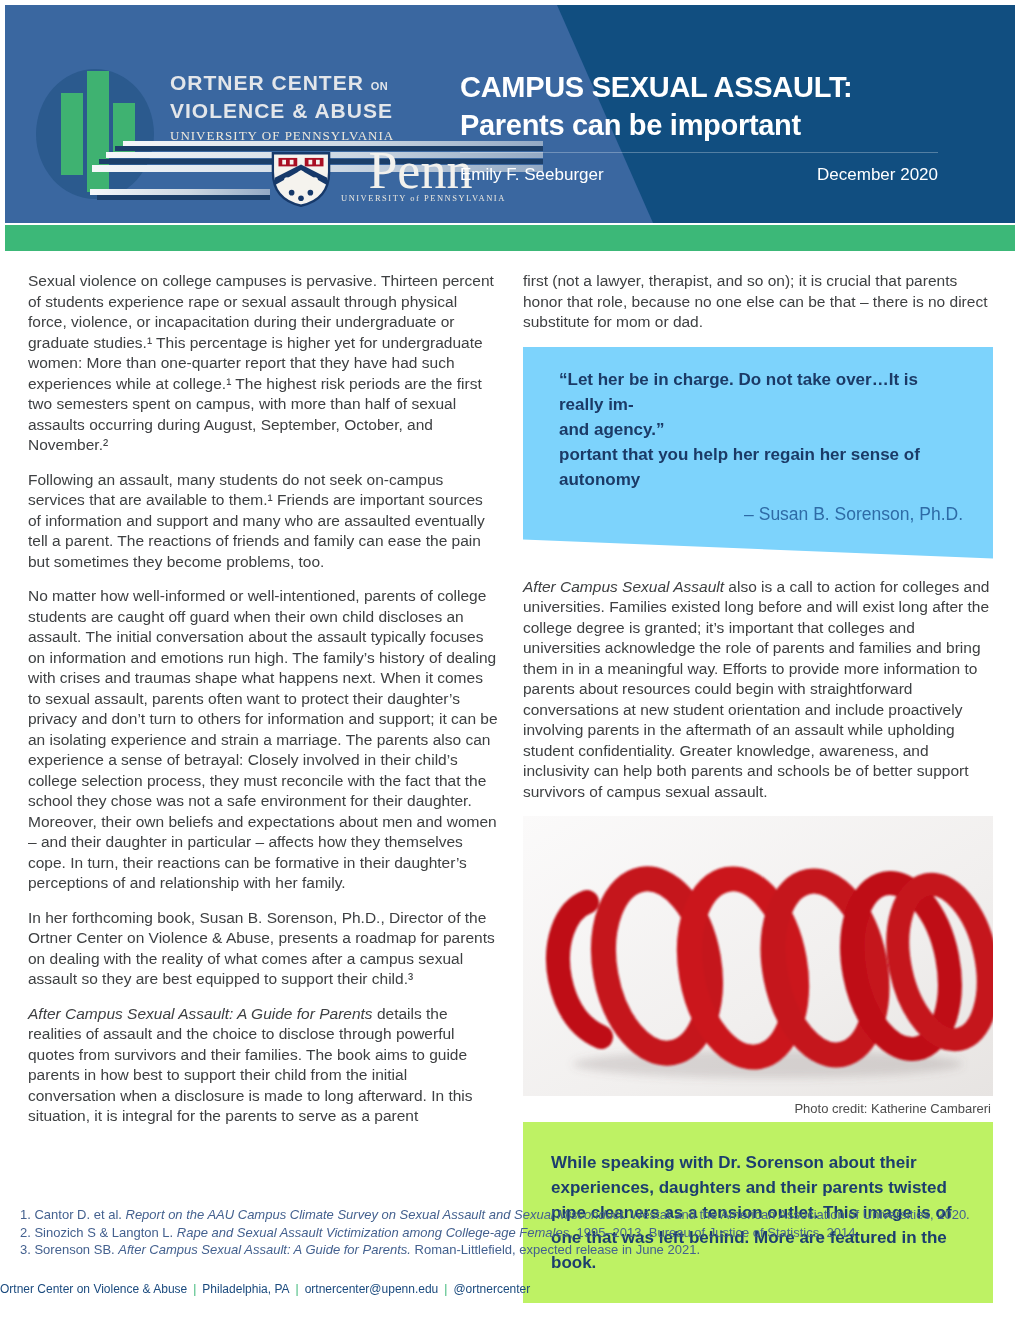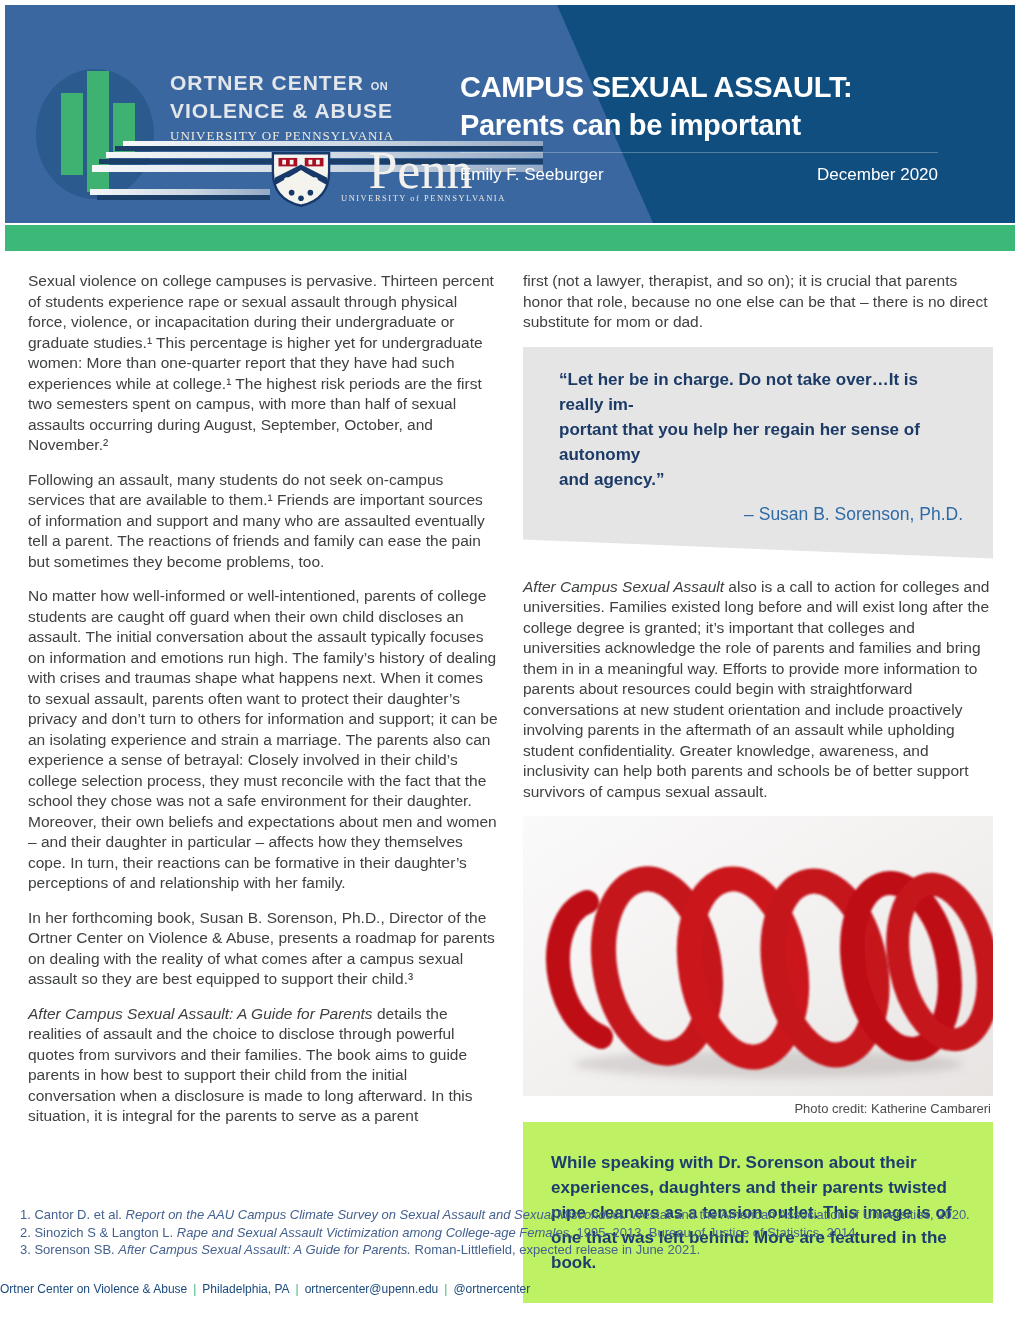--- a/index.html
+++ b/index.html
@@ -45,21 +45,21 @@
 
   .green-bar { position:absolute; top:225px; left:5px; right:5px; height:26px; background:#3cb878; }
 
   
   .content { position:absolute; top:271px; left:28px; display:flex; gap:25px; }
   .col { width:470px; }
   .p { font-size:15.5px; line-height:20.5px; color:#3e4042; margin-bottom:14px; }
   .italic { font-style:italic;text-align:center; }
 
   
-  .quote-box { background:#e5e5e5; clip-path:polygon(0 0,100% 0,100% 100%,0 calc(100% - 19px));
+  .quote-box { background:#7dd3fc; clip-path:polygon(0 0,100% 0,100% 100%,0 calc(100% - 19px));
                padding:20px 26px 34px 36px; margin:6px 0 18px 0; }
   .quote-line { display:block; font-size:17px; line-height:25px; font-weight:bold; color:#1b3a66; }
   .quote-attr { display:block; text-align:right; font-size:17.5px; color:#2e6ba6; margin-top:12px; padding-right:4px; }
 
   
   .photo { width:470px; height:280px; overflow:hidden; margin-top:4px; }
   .photo svg { display:block; }
   .photo-credit { text-align:right; font-size:13px; color:#4c4c4c; margin:5px 2px 6px 0; }
   .caption-box { background:#bef264; padding:28px 28px; }
   .caption-text { font-size:17px; line-height:25px; font-weight:bold; color:#1c3e6e; }
@@ -140,22 +140,22 @@
       <p class="p">No matter how well-informed or well-intentioned, parents of college students are caught off guard when their own child discloses an assault. The initial conversation about the assault typically focuses on information and emotions run high. The family’s history of dealing with crises and traumas shape what happens next. When it comes to sexual assault, parents often want to protect their daughter’s privacy and don’t turn to others for information and support; it can be an isolating experience and strain a marriage. The parents also can experience a sense of betrayal: Closely involved in their child’s college selection process, they must reconcile with the fact that the school they chose was not a safe environment for their daughter. Moreover, their own beliefs and expectations about men and women – and their daughter in particular – affects how they themselves cope. In turn, their reactions can be formative in their daughter’s perceptions of and relationship with her family.</p>
       <p class="p">In her forthcoming book, Susan B. Sorenson, Ph.D., Director of the Ortner Center on Violence &amp; Abuse, presents a roadmap for parents on dealing with the reality of what comes after a campus sexual assault so they are best equipped to support their child.³</p>
       <p class="p"><span class="italic">After Campus Sexual Assault: A Guide for Parents</span><span> details the realities of assault and the choice to disclose through powerful quotes from survivors and their families. The book aims to guide parents in how best to support their child from the initial conversation when a disclosure is made to long afterward. In this situation, it is integral for the parents to serve as a parent</span></p>
     </div>
 
     <div class="col">
       <p class="p">first (not a lawyer, therapist, and so on); it is crucial that parents honor that role, because no one else can be that – there is no direct substitute for mom or dad.</p>
 
       <div class="quote-box">
         <span class="quote-line">“Let her be in charge. Do not take over…It is really im-</span>
+        <span class="quote-line">and agency.”</span>
         <span class="quote-line">portant that you help her regain her sense of autonomy</span>
-        <span class="quote-line">and agency.”</span>
         <span class="quote-attr">– Susan B. Sorenson, Ph.D.</span>
       </div>
 
       <p class="p"><span class="italic">After Campus Sexual Assault</span><span> also is a call to action for colleges and universities. Families existed long before and will exist long after the college degree is granted; it’s important that colleges and universities acknowledge the role of parents and families and bring them in in a meaningful way. Efforts to provide more information to parents about resources could begin with straightforward conversations at new student orientation and include proactively involving parents in the aftermath of an assault while upholding student confidentiality. Greater knowledge, awareness, and inclusivity can help both parents and schools be of better support survivors of campus sexual assault.</span></p>
 
       <div class="photo">
         <svg viewBox="0 0 470 280" width="470" height="280">
           <defs>
             <linearGradient id="pbg" x1="0" y1="0" x2="1" y2="1">
               <stop offset="0" stop-color="#fbfafa"></stop>

